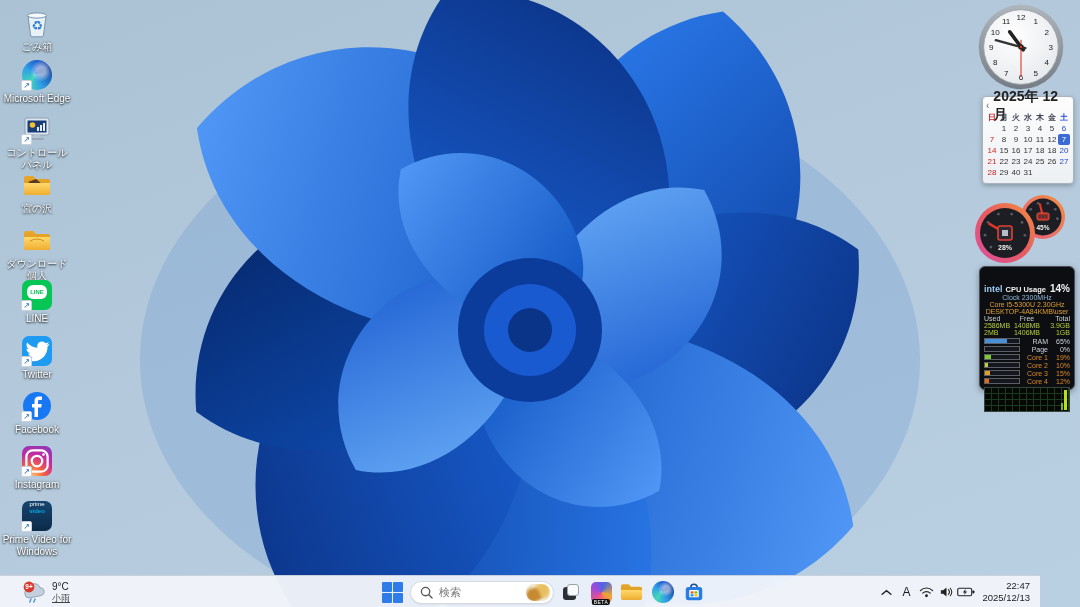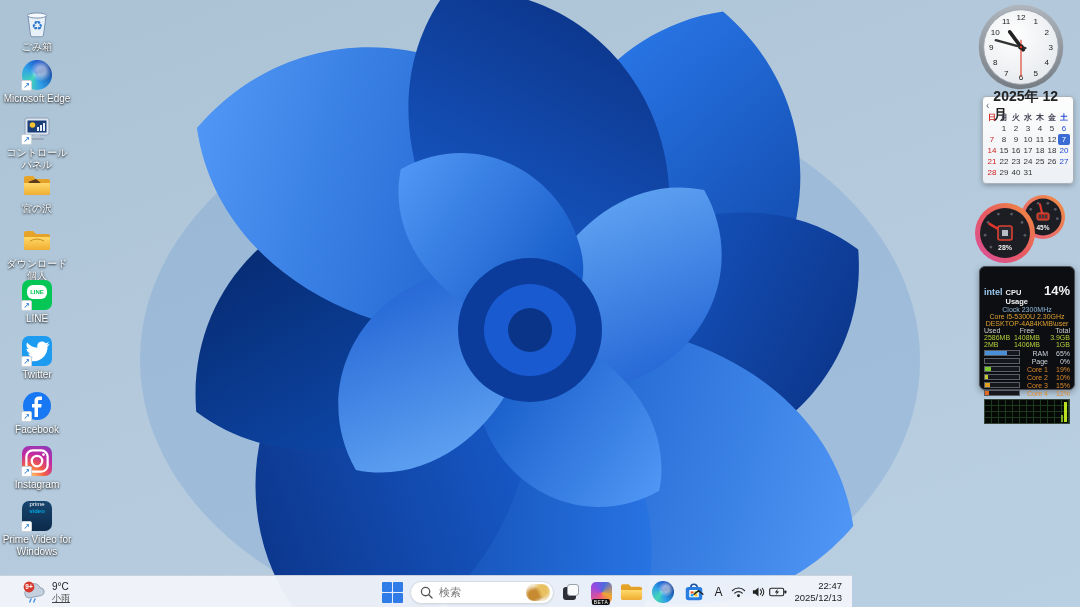--- a/index.html
+++ b/index.html
@@ -44,21 +44,21 @@
   #calGrid .sun { color:#d02020; }
   #calGrid .sat { color:#2048d0; }
   #calGrid .today { background:#3a6ad4; color:#fff !important; border-radius:2px; }
 
   #cpuMeter { left:979px; top:266px; width:96px; height:124px; background:#0c0e12;
     border:1px solid #4a4e58; border-radius:6px; box-shadow:0 2px 6px rgba(0,0,0,.35);
     padding:16px 4px; color:#ddd; font-size:7px; }
   .cm-title { display:flex; align-items:baseline; gap:3px; }
   .cm-brand { color:#9ecbf2; font-weight:bold; font-size:9px; }
   .cm-t { color:#f2f2f2; font-weight:bold; font-size:7.5px; }
-  .cm-pct { margin-left:auto; color:#f2f2f2; font-weight:bold; font-size:13px; }
+  .cm-pct { margin-left:auto; color:#f2f2f2; font-weight:bold; font-size:10px; }
   .cm-c1 { text-align:center; color:#8fb8d8; }
   .cm-c2, .cm-c3 { text-align:center; color:#dfa030; }
   .cm-grid { display:grid; grid-template-columns:1fr 1fr 1fr; }
   .cm-grid span:nth-child(3n+1){ text-align:left; }
   .cm-grid span:nth-child(3n+2){ text-align:center; }
   .cm-grid span:nth-child(3n+3){ text-align:right; }
   .cm-hdr span { color:#cfcfcf; }
   .cm-val span { color:#b5cf3a; }
   .cm-meters { margin-top:1px; }
   .cm-m { display:grid; grid-template-columns:36px 1fr 20px; align-items:center; height:8px; }
@@ -68,21 +68,21 @@
   .cm-lab.wh, .cm-vv.wh { color:#cfd4da; }
   .cm-vv { text-align:right; color:#de8a2a; }
   #cmGraph { margin-top:2px; height:25px; border:1px solid #36463a; position:relative;
     background:
       repeating-linear-gradient(to right, transparent 0 6px, #1c3a1e 6px 7px),
       repeating-linear-gradient(to bottom, transparent 0 5px, #1c3a1e 5px 6px), #050805; }
   #cmGraph .spike { position:absolute; right:2px; bottom:1px; width:3px; height:20px; background:#b8e020; }
   #cmGraph .spike2 { position:absolute; right:6px; bottom:1px; width:2px; height:7px; background:#7ab020; }
 
   
-  #taskbar { position:absolute; left:0; top:575px; width:852px; height:32px;
+  #taskbar { position:absolute; left:0; top:575px; width:1040px; height:32px;
     background:rgba(241,245,250,.96); border-top:1px solid rgba(170,182,196,.55); }
   #weather { position:absolute; left:16px; top:2px; height:28px; display:flex; align-items:center; gap:5px;
     padding:0 5px; border-radius:4px; cursor:pointer; }
   #weather .wtxt { line-height:1.15; }
   #weather .temp { font-size:10px; color:#1b1b1b; }
   #weather .cond { font-size:9px; color:#444;text-decoration:underline; }
   .tb-ic { position:absolute; top:4px; width:26px; height:24px; display:flex; align-items:center;
     justify-content:center; border-radius:4px; cursor:pointer; }
   #searchBox { position:absolute; left:410px; top:4.5px; width:144px; height:23px; background:#fff;
     border:1px solid #d4dae2; border-radius:12px; display:flex; align-items:center; padding:0 3px 0 9px; gap:6px;

